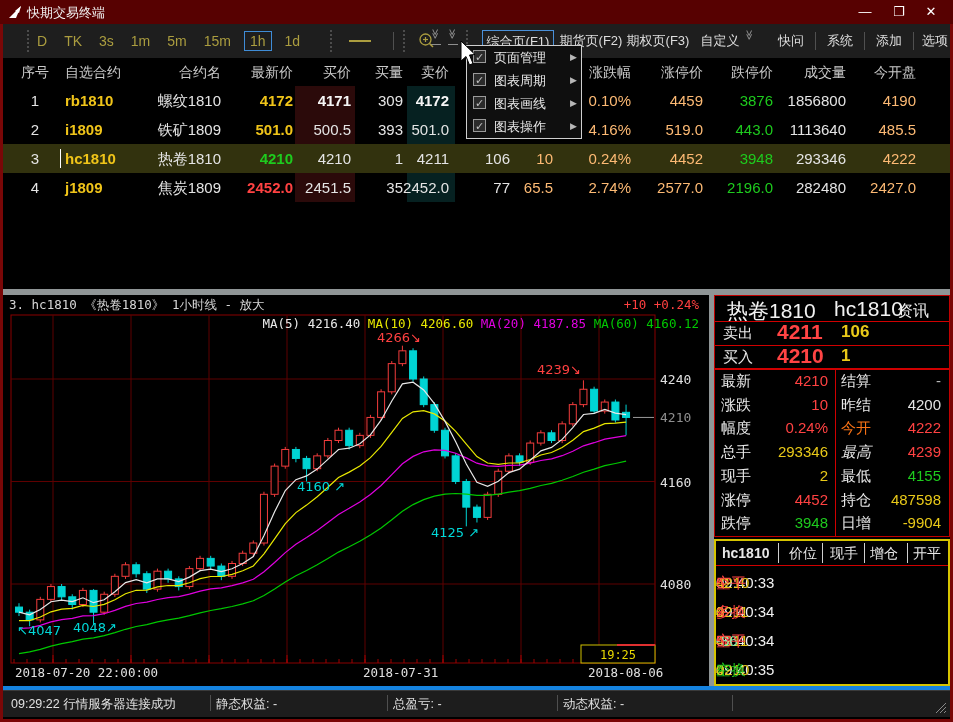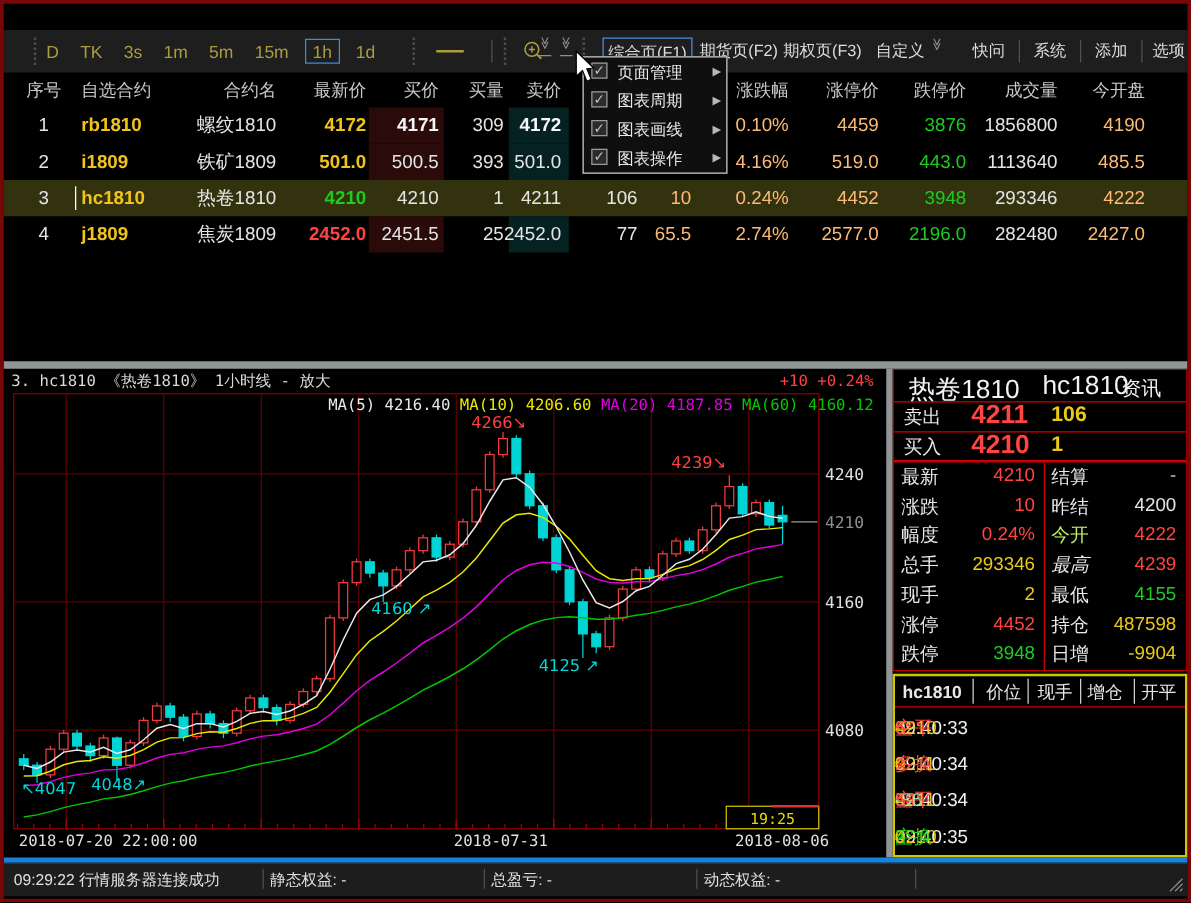--- a/index.html
+++ b/index.html
@@ -54,20 +54,30 @@
   .sseg{position:absolute;top:5px;color:#e0e0e0;font-size:12.5px;white-space:nowrap;}
   .sdiv{position:absolute;top:4px;width:1px;height:16px;background:#4f4f4f;}
   .cursor-svg{position:absolute;left:459px;top:40px;z-index:70;}
   .pages-active{border:1px solid #4a90d9;}
 </style>
 </head>
 <body>
 
 <div class="window">
 
+  <div class="titlebar">
+    <svg class="abs" style="left:8px;top:5px;" width="15" height="14">
+      <polygon points="1,13 13,1 8,13" fill="#ffffff"></polygon>
+      <polygon points="7,6 13,1 11,8" fill="#ffffff"></polygon>
+    </svg>
+    <span class="title">快期交易终端</span>
+    <div class="winbtn" style="right:74px;">—</div>
+    <div class="winbtn" style="right:40px;">❐</div>
+    <div class="winbtn" style="right:8px;">✕</div>
+  </div>
 
   <div class="toolbar">
     <div class="tsep" style="left:24px;"></div>
     <div class="tf" id="tf">
         <span>D</span>
         <span>TK</span>
         <span>3s</span>
         <span>1m</span>
         <span>5m</span>
         <span>15m</span>
@@ -174,21 +184,21 @@
         <div class="wcell r" style="top: 0px; right: 34px;">4222</div>
       </div>
       <div class="abs" style="left: 0px; top: 115px; width: 947px; height: 29px;">
         <div class="abs" style="left: 292px; top: 0px; width: 60px; height: 29px; background: rgb(43, 10, 10);"></div>
         <div class="abs" style="left: 404px; top: 0px; width: 48px; height: 29px; background: rgb(6, 33, 33);"></div>
         <div class="wcell w" style="top: 0px; left: 7px; width: 50px; text-align: center;">4</div>
         <div class="wcell yb" style="top: 0px; left: 62px;">j1809</div>
         <div class="wcell w" style="top: 0px; right: 729px;">焦炭1809</div>
         <div class="wcell rb" style="top: 0px; right: 657px;">2452.0</div>
         <div class="wcell w" style="top: 0px; right: 599px;">2451.5</div>
-        <div class="wcell w" style="top: 0px; right: 547px;">25</div>
+        <div class="wcell w" style="top: 0px; right: 547px;">35</div>
         <div class="wcell w" style="top: 0px; right: 501px;">2452.0</div>
         <div class="wcell w" style="top: 0px; right: 440px;">77</div>
         <div class="wcell r" style="top: 0px; right: 397px;">65.5</div>
         <div class="wcell r" style="top: 0px; right: 319px;">2.74%</div>
         <div class="wcell r" style="top: 0px; right: 247px;">2577.0</div>
         <div class="wcell g" style="top: 0px; right: 177px;">2196.0</div>
         <div class="wcell w" style="top: 0px; right: 104px;">282480</div>
         <div class="wcell r" style="top: 0px; right: 34px;">2427.0</div>
       </div>
     </div>
@@ -441,21 +451,21 @@
       <div class="qtxt" style="left: 6px; top: 170.8px; font-size: 15px; color: rgb(232, 232, 232);">现手</div>
       <div class="qtxt" style="right: 121px; top: 170.8px; font-size: 15px; color: rgb(233, 201, 25);">2</div>
       <div class="qtxt" style="left: 6px; top: 194.5px; font-size: 15px; color: rgb(232, 232, 232);">涨停</div>
       <div class="qtxt" style="right: 121px; top: 194.5px; font-size: 15px; color: rgb(255, 66, 66);">4452</div>
       <div class="qtxt" style="left: 6px; top: 218.2px; font-size: 15px; color: rgb(232, 232, 232);">跌停</div>
       <div class="qtxt" style="right: 121px; top: 218.2px; font-size: 15px; color: rgb(30, 203, 30);">3948</div>
       <div class="qtxt" style="left: 126px; top: 76px; font-size: 15px; color: rgb(232, 232, 232);">结算</div>
       <div class="qtxt" style="right: 8px; top: 76px; font-size: 15px; color: rgb(184, 184, 184);">-</div>
       <div class="qtxt" style="left: 126px; top: 99.7px; font-size: 15px; color: rgb(232, 232, 232);">昨结</div>
       <div class="qtxt" style="right: 8px; top: 99.7px; font-size: 15px; color: rgb(228, 228, 228);">4200</div>
-      <div class="qtxt" style="left: 126px; top: 123.4px; font-size: 15px; color: #bef264;">今开</div>
+      <div class="qtxt" style="left: 126px; top: 123.4px; font-size: 15px; color: #f97316;">今开</div>
       <div class="qtxt" style="right: 8px; top: 123.4px; font-size: 15px; color: rgb(255, 66, 66);">4222</div>
       <div class="qtxt" style="left: 126px; top: 147.1px; font-size: 15px; color: rgb(232, 232, 232); font-style: italic;">最高</div>
       <div class="qtxt" style="right: 8px; top: 147.1px; font-size: 15px; color: rgb(255, 66, 66);">4239</div>
       <div class="qtxt" style="left: 126px; top: 170.8px; font-size: 15px; color: rgb(232, 232, 232);">最低</div>
       <div class="qtxt" style="right: 8px; top: 170.8px; font-size: 15px; color: rgb(30, 203, 30);">4155</div>
       <div class="qtxt" style="left: 126px; top: 194.5px; font-size: 15px; color: rgb(232, 232, 232);">持仓</div>
       <div class="qtxt" style="right: 8px; top: 194.5px; font-size: 15px; color: rgb(233, 201, 25);">487598</div>
       <div class="qtxt" style="left: 126px; top: 218.2px; font-size: 15px; color: rgb(232, 232, 232);">日增</div>
       <div class="qtxt" style="right: 8px; top: 218.2px; font-size: 15px; color: rgb(233, 201, 25);">-9904</div>
     </div>

